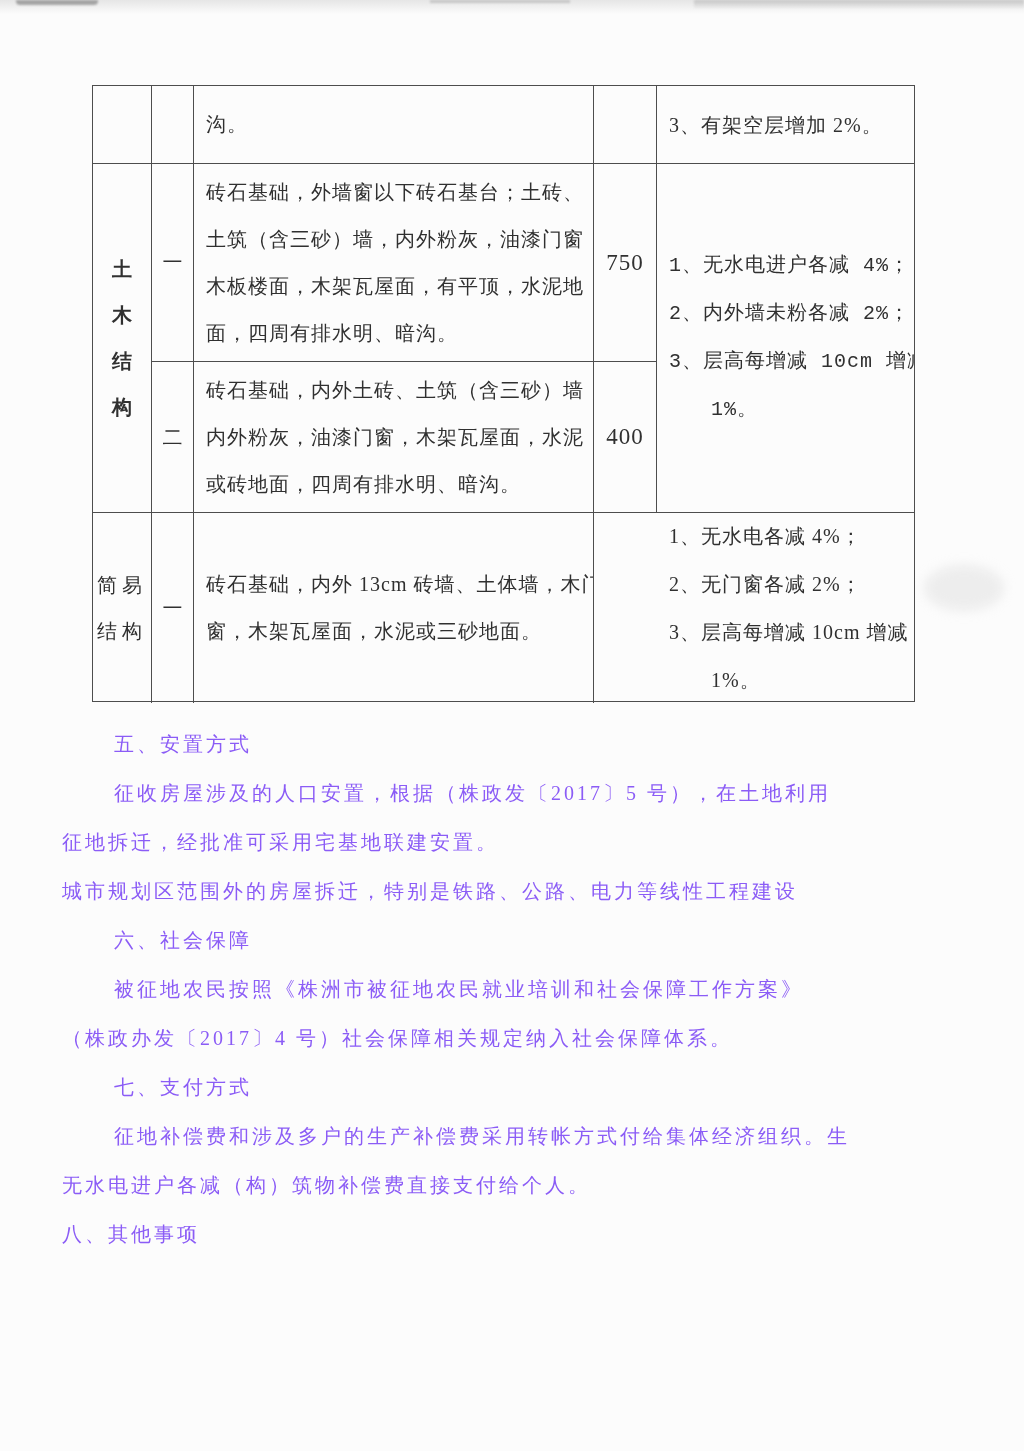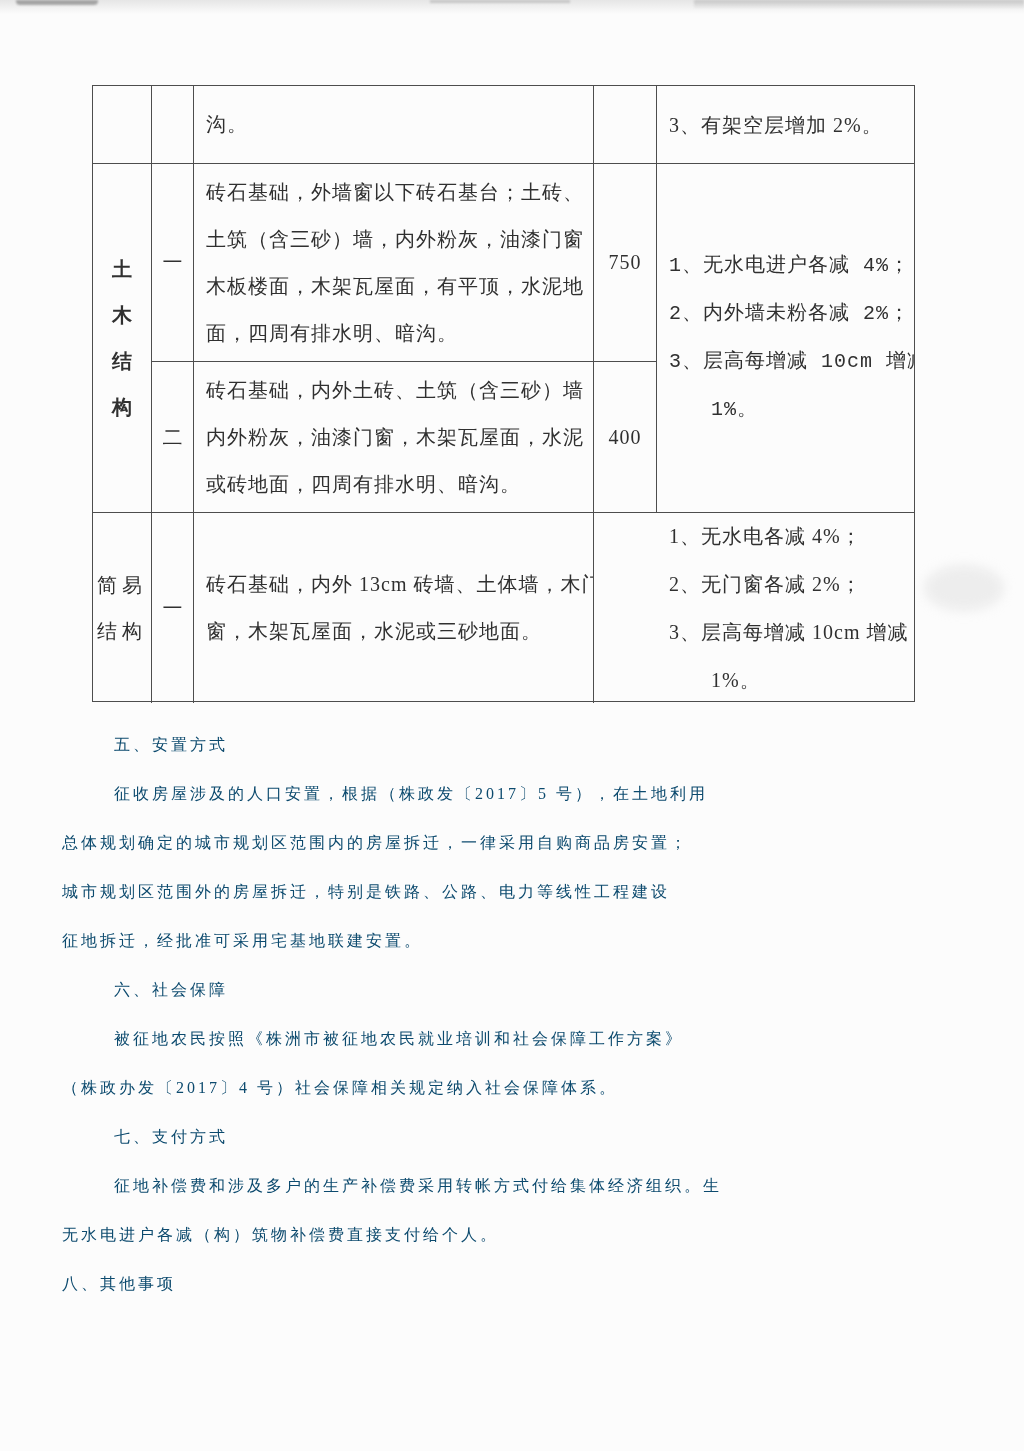--- a/index.html
+++ b/index.html
@@ -44,35 +44,35 @@
   .no-r{border-right:none;}
   .no-b{border-bottom:none;}
   .left{justify-content:flex-start;}
   .desc{padding:0 8px 0 12px;}
   .desc-text{white-space:pre;line-height:47px;letter-spacing:1px;}
   .notes{padding-left:12px;}
   .notes-text{white-space:pre;line-height:48px;letter-spacing:1px;}
   .v-label{width:1.35em;word-break:break-all;line-height:46px;text-align:center;}
   .v-label2{width:2.95em;word-break:break-all;line-height:46px;text-align:center;letter-spacing:.25em;}
   .grade{letter-spacing:0;}
-  .val{font-size:20px;letter-spacing:1px;}
+  .val{font-size:23px;letter-spacing:1px;}
 
   
   .r0c1{grid-area:1/1/2/2;} .r0c2{grid-area:1/2/2/3;} .r0c3{grid-area:1/3/2/4;}
   .r0c4{grid-area:1/4/2/5;} .r0c5{grid-area:1/5/2/6;}
   .tumu {grid-area:2/1/4/2;font-weight:bold;} .g1{grid-area:2/2/3/3;} .d1{grid-area:2/3/3/4;}
   .v1{grid-area:2/4/3/5;}    .n1{grid-area:2/5/4/6;font-family:Liberation Mono, monospace;}
   .g2{grid-area:3/2/4/3;}    .d2{grid-area:3/3/4/4;} .v2{grid-area:3/4/4/5;}
   .jianyi{grid-area:4/1/5/2;}.g3{grid-area:4/2/5/3;} .d3{grid-area:4/3/5/4;}
   .v3{grid-area:4/4/5/5;}    .n2{grid-area:4/5/5/6;}
 
   
   .content{position:absolute;left:62px;top:720px;width:930px;}
-  .line{height:49px;line-height:49px;font-size:16px;letter-spacing:3px;
-        white-space:nowrap;color:#0c4a6e;}
+  .line{height:49px;line-height:49px;font-size:20px;letter-spacing:3px;
+        white-space:nowrap;color:#8b5cf6;}
   .ind{padding-left:52px;}
 </style>
 </head>
 <body>
 
 <div class="page">
 
   <div class="scan-top"></div>
   <div class="smudge-a"></div>
   <div class="smudge-b"></div>
@@ -139,23 +139,22 @@
       <div class="notes-text">1、无水电各减 4%；
 2、无门窗各减 2%；
 3、层高每增减 10cm 增减
 　　1%。</div>
     </div>
   </div>
 
   <div class="content">
     <div class="line ind">五、安置方式</div>
     <div class="line ind">征收房屋涉及的人口安置，根据（株政发〔2017〕5 号），在土地利用</div>
-    <div class="line">总体规划确定的城市规划区范围内的房屋拆迁，一律采用自购商品房安置；</div>
+    <div class="line">征地拆迁，经批准可采用宅基地联建安置。</div>
     <div class="line">城市规划区范围外的房屋拆迁，特别是铁路、公路、电力等线性工程建设</div>
-    <div class="line">征地拆迁，经批准可采用宅基地联建安置。</div>
 
     <div class="line ind">六、社会保障</div>
     <div class="line ind">被征地农民按照《株洲市被征地农民就业培训和社会保障工作方案》</div>
     <div class="line">（株政办发〔2017〕4 号）社会保障相关规定纳入社会保障体系。</div>
 
     <div class="line ind">七、支付方式</div>
     <div class="line ind">征地补偿费和涉及多户的生产补偿费采用转帐方式付给集体经济组织。生</div>
     <div class="line">无水电进户各减（构）筑物补偿费直接支付给个人。</div>
 
     <div class="line">八、其他事项</div>

